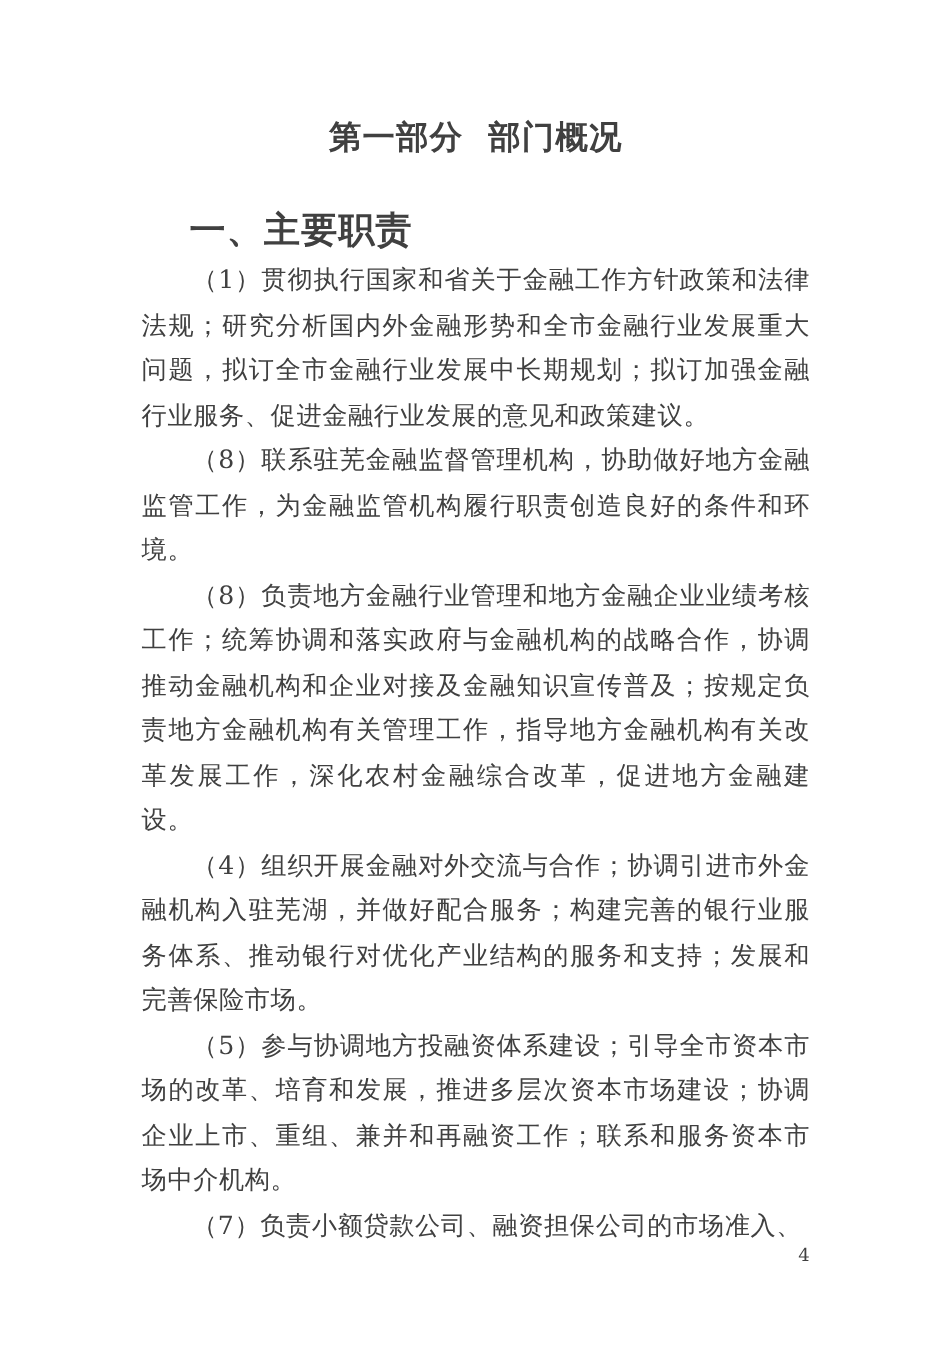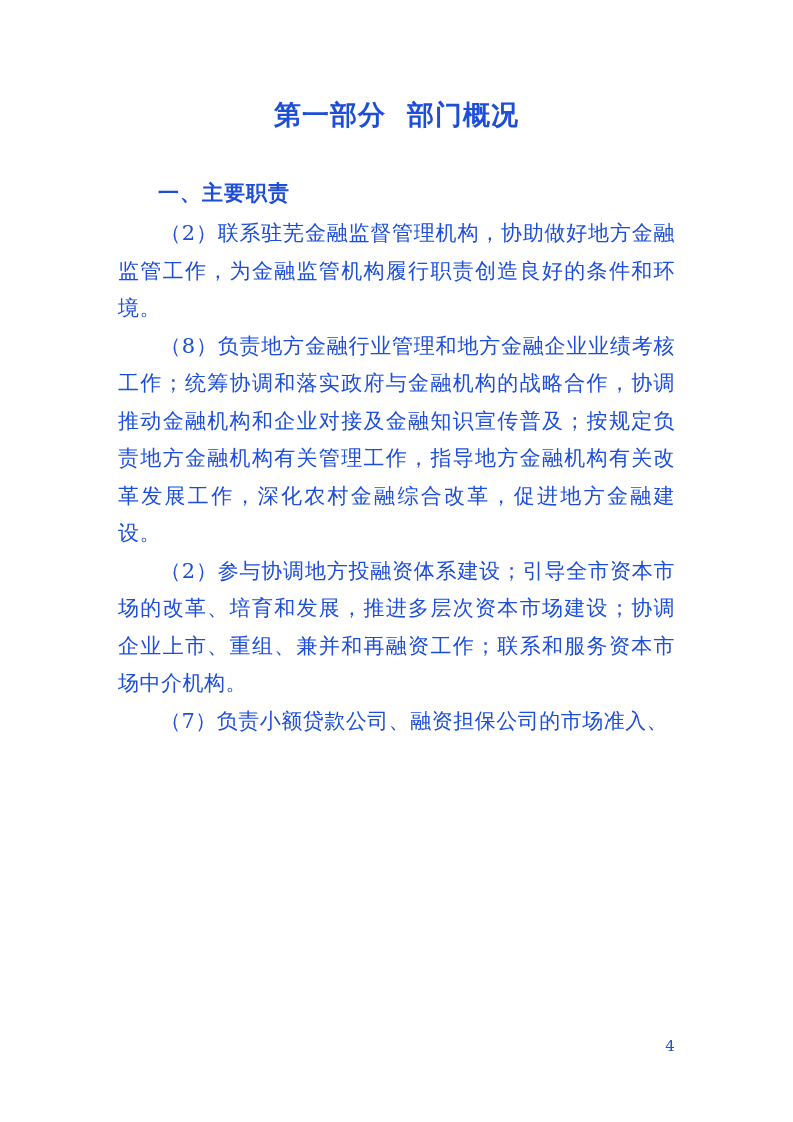--- a/index.html
+++ b/index.html
@@ -29,21 +29,21 @@
     font-size: 27px;
     line-height: 38px;
     text-align: center;
     letter-spacing: 1px;
     white-space: pre;
   }
   .section-heading {
     margin: 0 0 6px 0;
     font-family: "DejaVu Sans", "Liberation Sans", sans-serif;
     font-weight: bold;
-    font-size: 21px;
+    font-size: 30px;
     line-height: 32px;
     padding-left: 40px;
     letter-spacing: 1px;
   }
   .body-para {
     margin: 0;
     font-size: 21px;
     line-height: 37.5px;
     text-align: justify;
     text-indent: 42px;
@@ -56,23 +56,25 @@
     width: 20px;
     text-align: center;
     font-family: "DejaVu Serif", "Liberation Serif", serif;
     font-size: 15px;
     line-height: 20px;
   }
 </style>
 </head>
 <body>
 
-<div class="page" style="background: rgb(255, 255, 255); color: #1d4ed8;">
+<div class="page" style="background: rgb(255, 255, 255); color: #404040;">
   <div class="content">
     <h1 class="doc-title">第一部分  部门概况</h1>
     <h2 class="section-heading">一、主要职责</h2>
-    <p class="body-para">（2）联系驻芜金融监督管理机构，协助做好地方金融监管工作，为金融监管机构履行职责创造良好的条件和环境。</p>
+    <p class="body-para">（1）贯彻执行国家和省关于金融工作方针政策和法律法规；研究分析国内外金融形势和全市金融行业发展重大问题，拟订全市金融行业发展中长期规划；拟订加强金融行业服务、促进金融行业发展的意见和政策建议。</p>
+    <p class="body-para">（8）联系驻芜金融监督管理机构，协助做好地方金融监管工作，为金融监管机构履行职责创造良好的条件和环境。</p>
     <p class="body-para">（8）负责地方金融行业管理和地方金融企业业绩考核工作；统筹协调和落实政府与金融机构的战略合作，协调推动金融机构和企业对接及金融知识宣传普及；按规定负责地方金融机构有关管理工作，指导地方金融机构有关改革发展工作，深化农村金融综合改革，促进地方金融建设。</p>
-    <p class="body-para">（2）参与协调地方投融资体系建设；引导全市资本市场的改革、培育和发展，推进多层次资本市场建设；协调企业上市、重组、兼并和再融资工作；联系和服务资本市场中介机构。</p>
+    <p class="body-para">（4）组织开展金融对外交流与合作；协调引进市外金融机构入驻芜湖，并做好配合服务；构建完善的银行业服务体系、推动银行对优化产业结构的服务和支持；发展和完善保险市场。</p>
+    <p class="body-para">（5）参与协调地方投融资体系建设；引导全市资本市场的改革、培育和发展，推进多层次资本市场建设；协调企业上市、重组、兼并和再融资工作；联系和服务资本市场中介机构。</p>
     <p class="body-para">（7）负责小额贷款公司、融资担保公司的市场准入、</p>
   </div>
   <div class="page-number">4</div>
 </div>
 
 </body></html>

